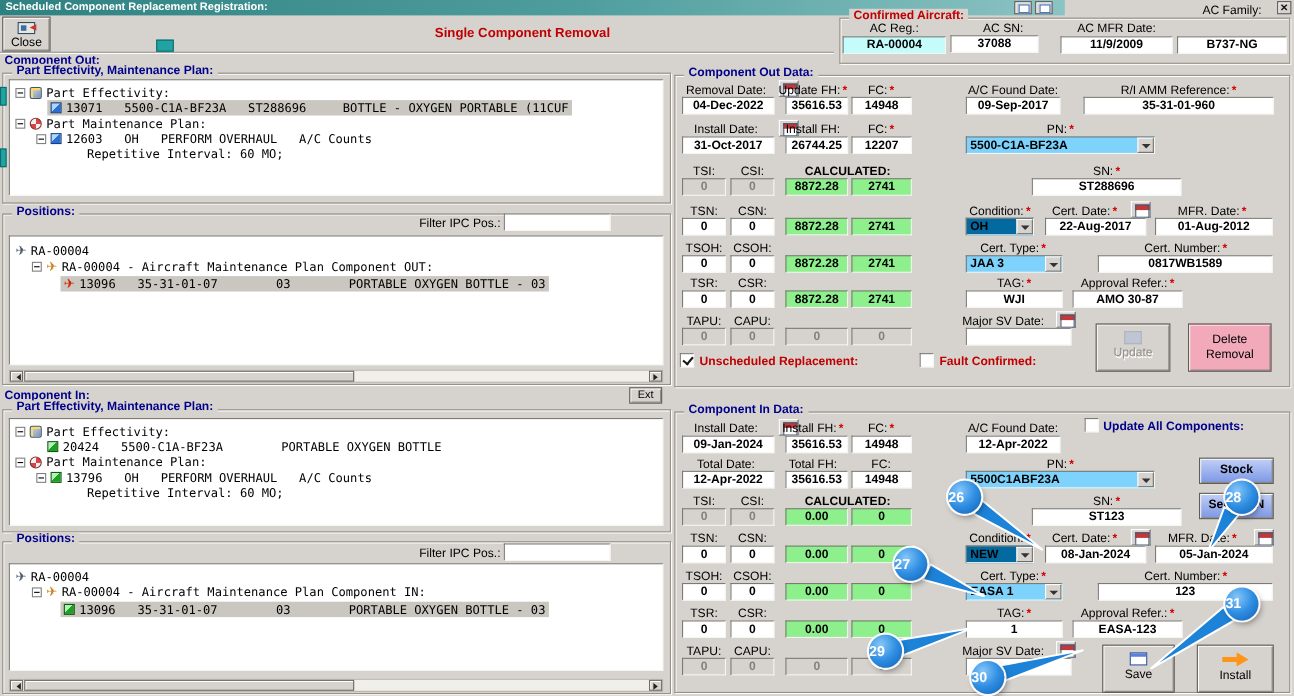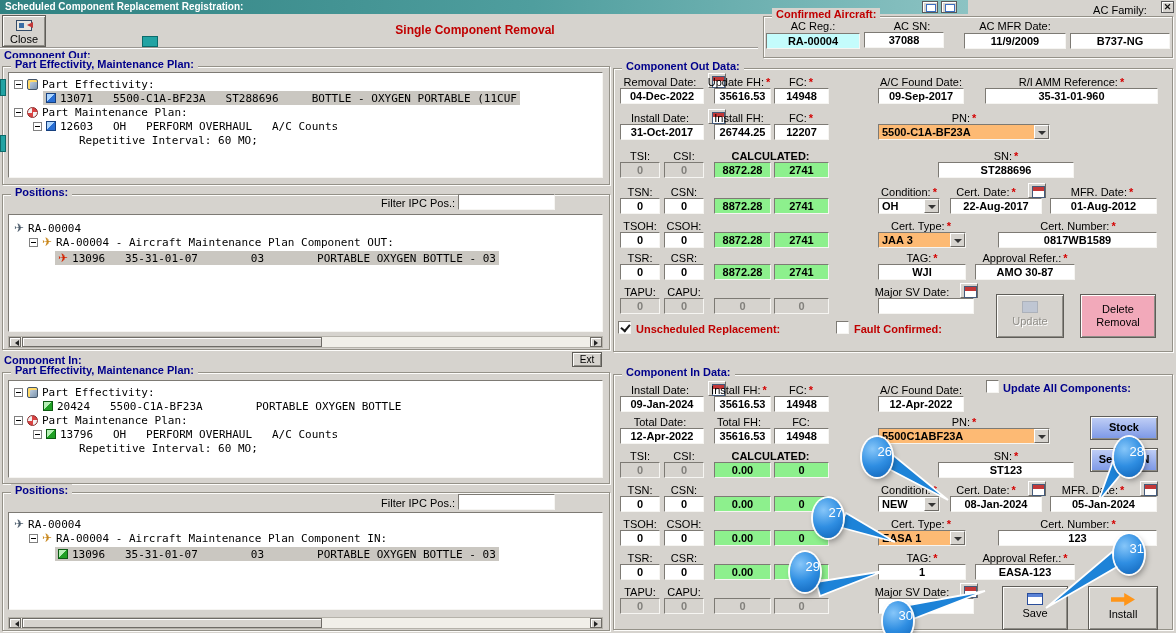--- a/index.html
+++ b/index.html
@@ -28,23 +28,23 @@
   .lbl.red{color:#c00000;font-weight:bold}
   .lbl.navy{color:#00008b;font-weight:bold}
   .req{color:#d40000;font-weight:bold;margin-left:2px}
 
   .fld{position:absolute;height:16px;background:#fff;border:1px solid;border-color:#7d7a74 #f6f5f2 #f6f5f2 #7d7a74;
     font-size:11px;font-weight:bold;text-align:center;line-height:14px;overflow:hidden}
   .fld.green{background:#8df08d}
   .fld.cyan{background:#c4fcfc}
   .fld.dis{background:#d6d3ce;color:#82807c}
 
-  .combo{position:absolute;height:16px;background:#ffffff;border:1px solid;border-color:#7d7a74 #f6f5f2 #f6f5f2 #7d7a74;
+  .combo{position:absolute;height:16px;background:#0369a1;border:1px solid;border-color:#7d7a74 #f6f5f2 #f6f5f2 #7d7a74;
     font-size:11px;font-weight:bold;line-height:14px;padding-left:3px;overflow:hidden;white-space:nowrap}
-  .combo.cyan{background:#fdba74}
+  .combo.cyan{background:#7dd3fc}
   .ddb{position:absolute;right:0;top:0;width:15px;height:14px;background:#d6d3ce;border:1px solid;border-color:#fff #6e6b66 #6e6b66 #fff}
   .ddb::after{content:"";position:absolute;left:3px;top:5px;border:4px solid transparent;border-top:4px solid #333;border-bottom:none}
 
   .calb{position:absolute;width:18px;height:15px;background:#d6d3ce;border:1px solid;border-color:#fff #6e6b66 #6e6b66 #fff;cursor:pointer}
   .calb::before{content:"";position:absolute;left:3px;top:2px;width:11px;height:10px;background:#fff;border:1px solid #445a7a}
   .calb::after{content:"";position:absolute;left:3px;top:2px;width:11px;height:4px;background:#c23737;border:1px solid #445a7a;border-bottom:none}
 
   .cb{position:absolute;width:13px;height:13px;background:#fff;border:1px solid;border-color:#7d7a74 #f6f5f2 #f6f5f2 #7d7a74;cursor:pointer}
   .cb.checked::after{content:"";position:absolute;left:2px;top:2px;width:7px;height:4px;border-left:2px solid #1a1a1a;border-bottom:2px solid #1a1a1a;transform:rotate(-50deg)}
 
@@ -82,24 +82,24 @@
     font:11px "Liberation Sans",sans-serif;padding:0 2px}
 
   .hscroll{position:absolute;height:12px;background:#f1efe9;border:1px solid #b5b2aa}
   .sbtn{position:absolute;top:0;width:12px;height:10px;background:#d6d3ce;border:1px solid #6e6b66;box-shadow:inset 1px 1px 0 #fff;cursor:pointer}
   .sbtn.l{left:0}.sbtn.r{right:0}
   .sbtn::after{content:"";position:absolute;top:2px;border:3px solid transparent}
   .sbtn.l::after{left:2px;border-right:4px solid #222}
   .sbtn.r::after{left:3px;border-left:4px solid #222}
   .sthumb{position:absolute;top:0;height:10px;background:#d6d3ce;border:1px solid #6e6b66;box-shadow:inset 1px 1px 0 #fff;cursor:grab}
 
-  .co{position:absolute;width:30px;height:40px;border-radius:50%;
+  .co{position:absolute;width:30px;height:30px;border-radius:50%;
     background:radial-gradient(circle at 35% 30%,#86c6f9 0%,#2f8ee2 50%,#0d61b6 100%);
     box-shadow:0 0 0 2px rgba(255,255,255,.95),2px 3px 6px rgba(0,0,0,.4);
-    color:#fff;font-size:13px;font-weight:normal;text-align:right;line-height:30px;z-index:60}
+    color:#fff;font-size:13px;font-weight:bold;text-align:left;line-height:30px;z-index:60}
   .overlay{position:absolute;left:0;top:0;z-index:55;pointer-events:none}
   .artifact{position:absolute;background:#22a3a3;border:1px solid #0c6b6b;z-index:5}
 </style>
 </head>
 <body>
 
 <div id="screen">
 
   <div class="titlebar">
     <span class="tb-title">Scheduled Component Replacement Registration:</span>
@@ -466,17 +466,17 @@
     <polygon points="885,467 893,455 948,500" fill="#1d83d8" stroke="#fff" stroke-width="1.8"></polygon>
     <polygon points="839,527 846,513 895,542" fill="#1d83d8" stroke="#fff" stroke-width="1.8"></polygon>
     <polygon points="1113,461 1126,468 1098,502" fill="#1d83d8" stroke="#fff" stroke-width="1.8"></polygon>
     <polygon points="820,596 816,582 884,571" fill="#1d83d8" stroke="#fff" stroke-width="1.8"></polygon>
     <polygon points="913,619 909,605 985,591" fill="#1d83d8" stroke="#fff" stroke-width="1.8"></polygon>
     <polygon points="1112,552 1122,564 1046,608" fill="#1d83d8" stroke="#fff" stroke-width="1.8"></polygon>
   </svg>
   <div class="co" style="left:862px;top:437px">26</div>
   <div class="co" style="left:813px;top:498px">27</div>
   <div class="co" style="left:1114px;top:437px">28</div>
-  <div class="co" style="left:790px;top:552px">29</div>
+  <div class="co" style="left:790px;top:577px">29</div>
   <div class="co" style="left:883px;top:601px">30</div>
   <div class="co" style="left:1114px;top:534px">31</div>
 
 </div>
 
 </body></html>

